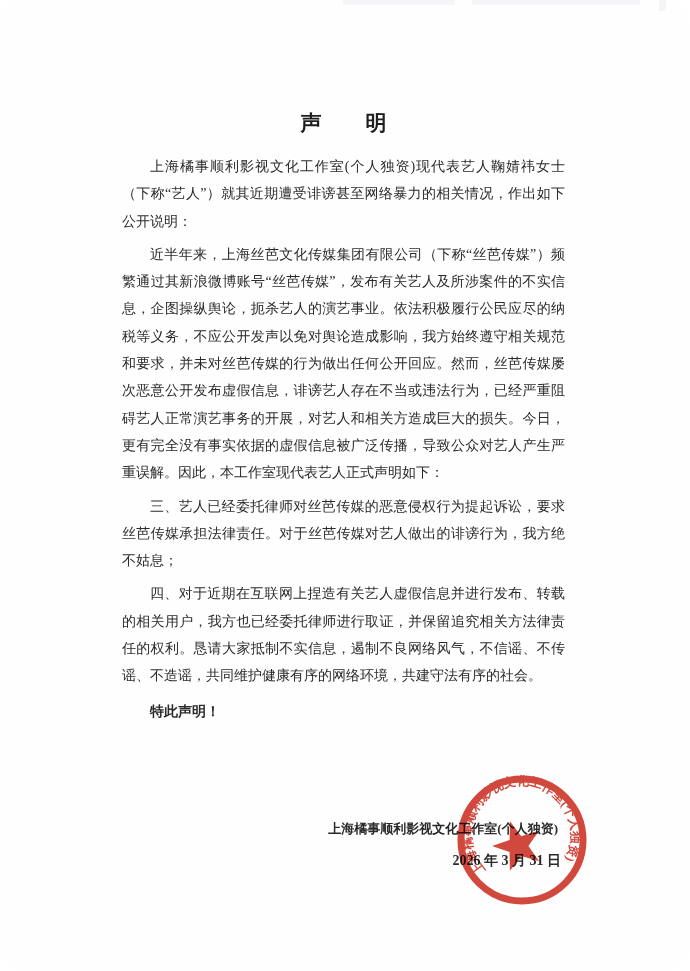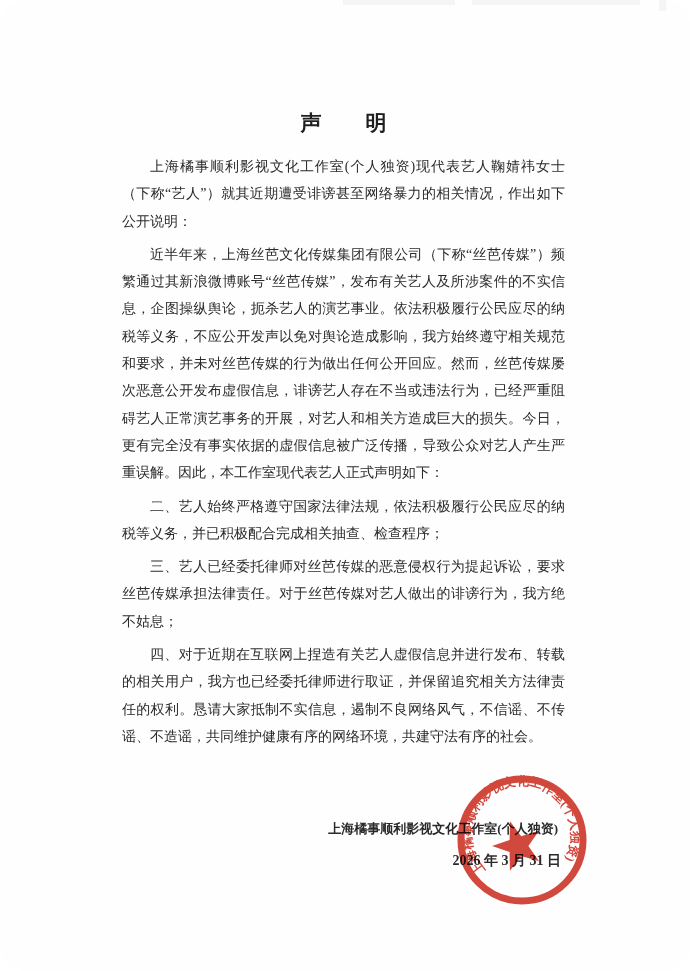--- a/index.html
+++ b/index.html
@@ -84,24 +84,24 @@
 
   <div class="artifact a1"></div>
   <div class="artifact a2"></div>
   <div class="artifact a3"></div>
 
   <div class="doc">
     <h1 class="title">声明</h1>
 
     <p>上海橘事顺利影视文化工作室(个人独资)现代表艺人鞠婧祎女士（下称“艺人”）就其近期遭受诽谤甚至网络暴力的相关情况，作出如下公开说明：</p>
     <p>近半年来，上海丝芭文化传媒集团有限公司（下称“丝芭传媒”）频繁通过其新浪微博账号“丝芭传媒”，发布有关艺人及所涉案件的不实信息，企图操纵舆论，扼杀艺人的演艺事业。依法积极履行公民应尽的纳税等义务，不应公开发声以免对舆论造成影响，我方始终遵守相关规范和要求，并未对丝芭传媒的行为做出任何公开回应。然而，丝芭传媒屡次恶意公开发布虚假信息，诽谤艺人存在不当或违法行为，已经严重阻碍艺人正常演艺事务的开展，对艺人和相关方造成巨大的损失。今日，更有完全没有事实依据的虚假信息被广泛传播，导致公众对艺人产生严重误解。因此，本工作室现代表艺人正式声明如下：</p>
-    <p>二、艺人始终严格遵守国家法律法规，依法积极履行公民应尽的纳税等义务，并已积极配合完成相关抽查、检查程序；</p>
     <p>三、艺人已经委托律师对丝芭传媒的恶意侵权行为提起诉讼，要求丝芭传媒承担法律责任。对于丝芭传媒对艺人做出的诽谤行为，我方绝不姑息；</p>
     <p>四、对于近期在互联网上捏造有关艺人虚假信息并进行发布、转载的相关用户，我方也已经委托律师进行取证，并保留追究相关方法律责任的权利。恳请大家抵制不实信息，遏制不良网络风气，不信谣、不传谣、不造谣，共同维护健康有序的网络环境，共建守法有序的社会。</p>
 
+    <div class="closing">特此声明！</div>
   </div>
 
   <div class="sig-line">上海橘事顺利影视文化工作室(个人独资)</div>
   <div class="date-line">2026 年 3 月 31 日</div>
 
   <svg class="seal" width="136" height="136" viewBox="0 0 136 136" aria-hidden="true">
     <circle cx="68" cy="68" r="61" fill="none" stroke="#cf3a2e" stroke-width="7"></circle>
     <path id="sealTextArc" d="M 29.5,95 A 50,50 0 1 1 106.5,95" fill="none"></path>
     <g transform="rotate(-8 68 68)">
       <text font-size="12.5" fill="#cf3a2e">

